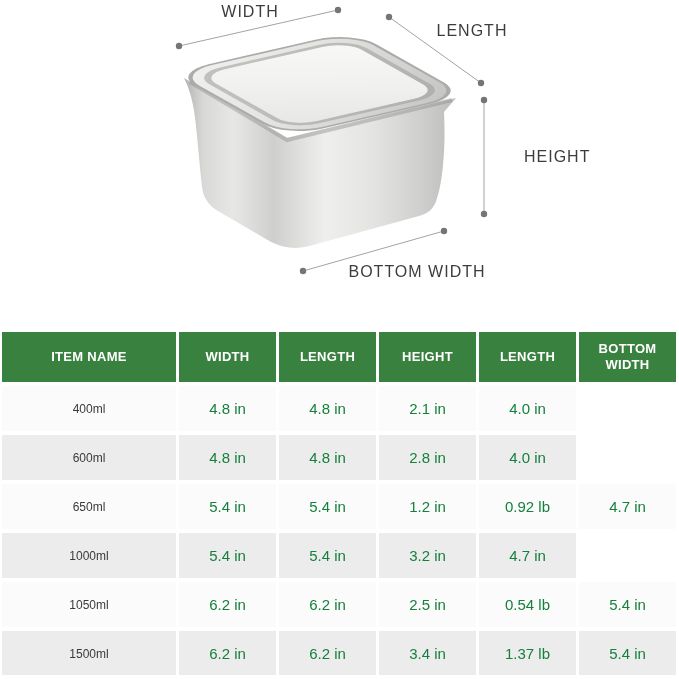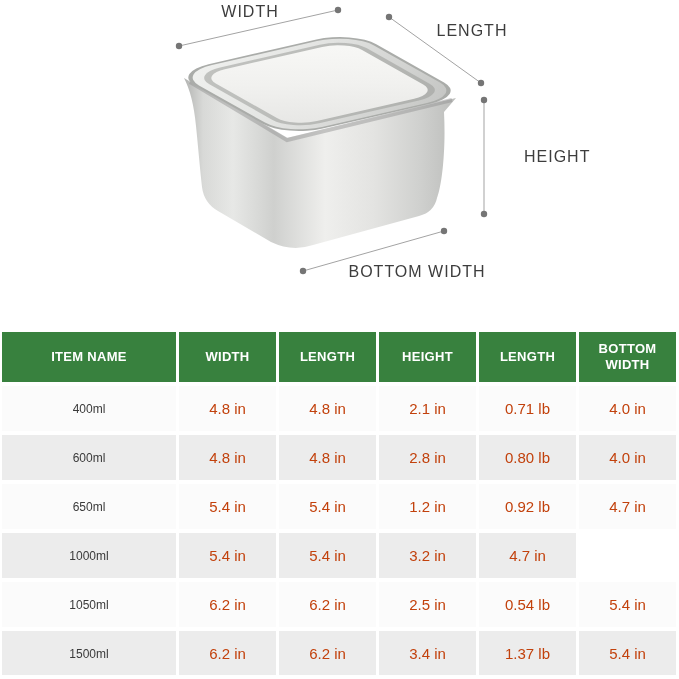--- a/index.html
+++ b/index.html
@@ -42,21 +42,21 @@
     text-align: center;
     line-height: 1.25;
     padding: 0 12px;
   }
   .td {
     height: 45px;
     display: flex;
     align-items: center;
     justify-content: center;
     font-size: 15px;
-    color: #c2410c;
+    color: #15803d;
   }
   .td.item {
     font-size: 12px;
     color: #3a3a3a;
   }
   .r-light .td { background: #fbfbfb; }
   .r-dark  .td { background: #ececec; }
 
   .dim-label {
     font-size: 16px;
@@ -156,30 +156,28 @@
       <div class="th">HEIGHT</div>
       <div class="th">LENGTH</div>
       <div class="th">BOTTOM WIDTH</div>
     </div>
 
     <div class="trow r-light">
       <div class="td item">400ml</div>
       <div class="td">4.8 in</div>
       <div class="td">4.8 in</div>
       <div class="td">2.1 in</div>
-      <div class="td">0.71 lb</div>
       <div class="td">4.0 in</div>
     </div>
 
     <div class="trow r-dark">
       <div class="td item">600ml</div>
       <div class="td">4.8 in</div>
       <div class="td">4.8 in</div>
       <div class="td">2.8 in</div>
-      <div class="td">0.80 lb</div>
       <div class="td">4.0 in</div>
     </div>
 
     <div class="trow r-light">
       <div class="td item">650ml</div>
       <div class="td">5.4 in</div>
       <div class="td">5.4 in</div>
       <div class="td">1.2 in</div>
       <div class="td">0.92 lb</div>
       <div class="td">4.7 in</div>

